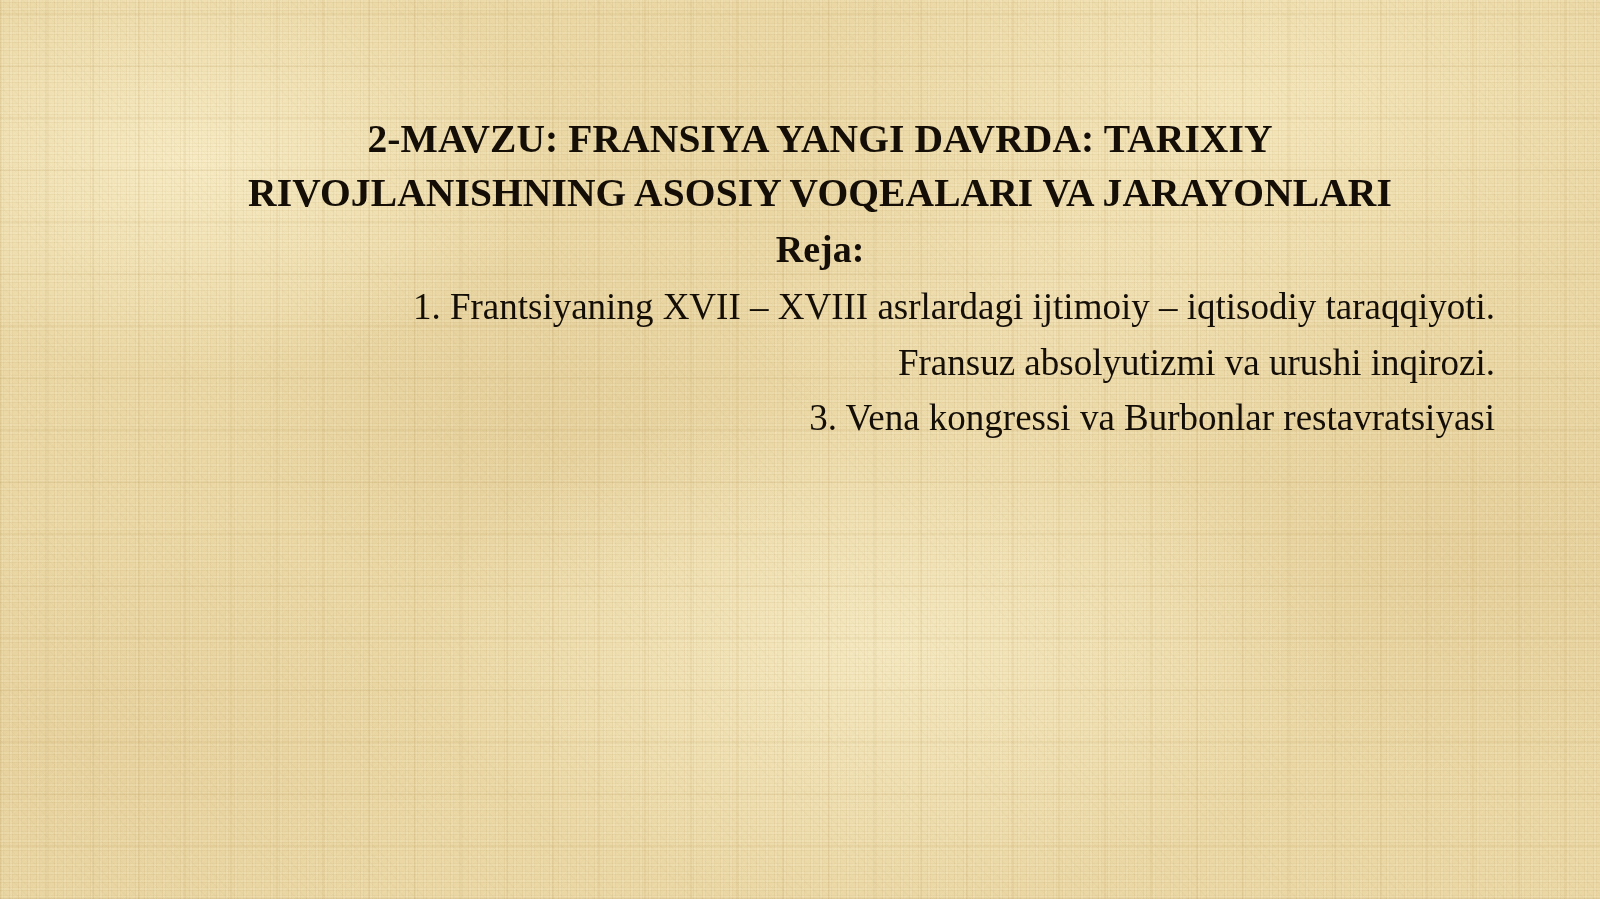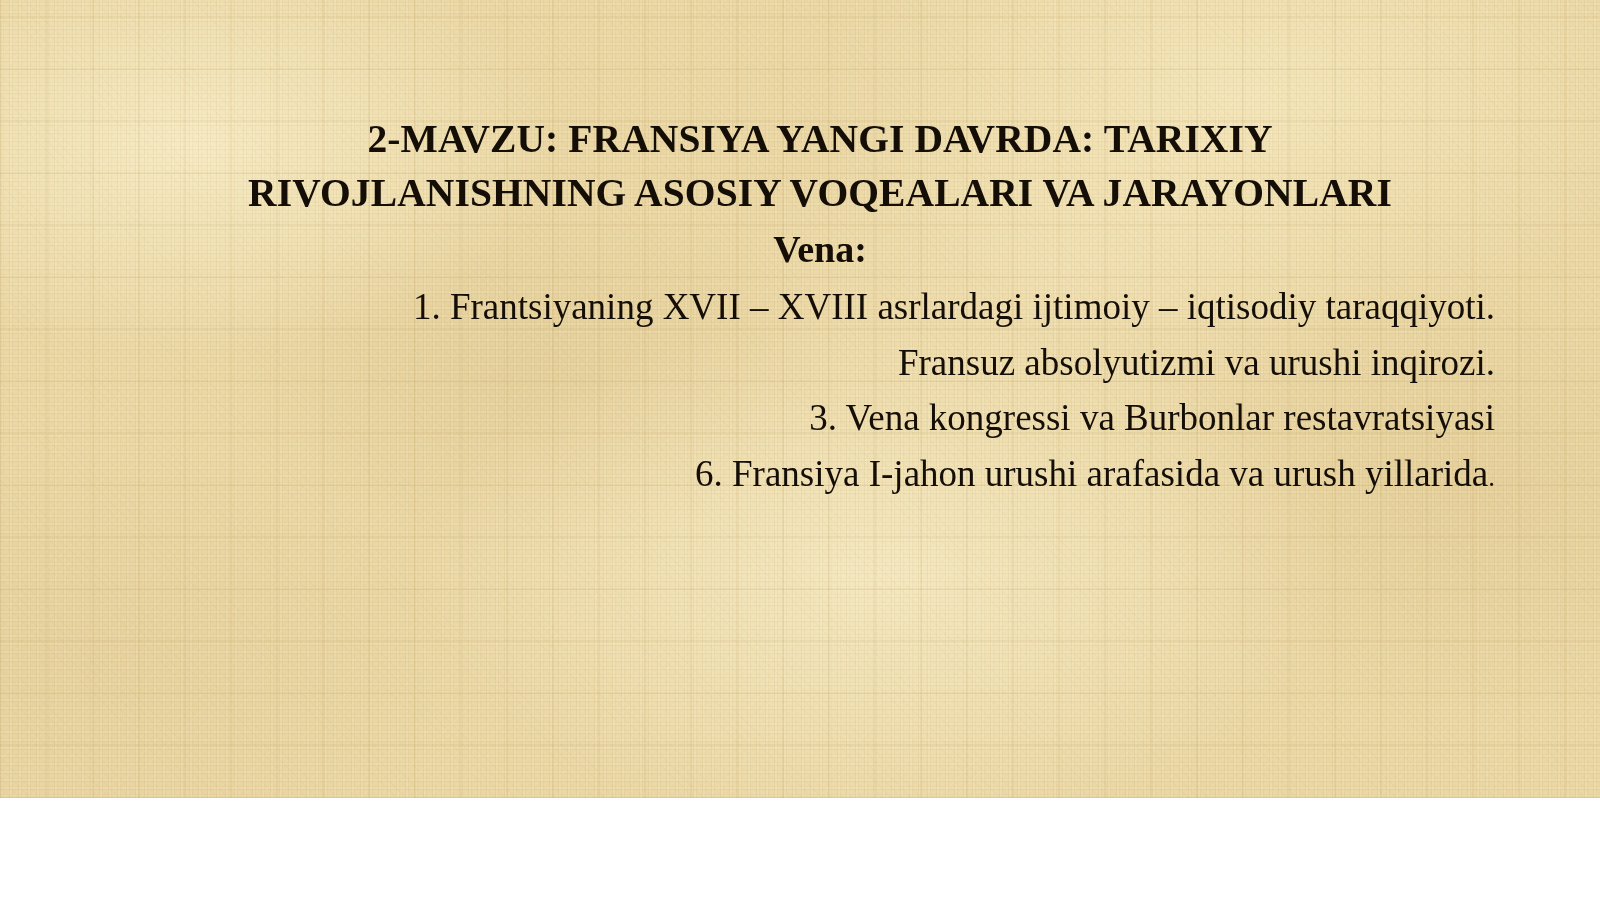--- a/index.html
+++ b/index.html
@@ -5,21 +5,21 @@
 <style>
   html, body {
     margin: 0;
     padding: 0;
     background: #ffffff;
   }
 
   .slide {
     position: relative;
     width: 1600px;
-    height: 798px;
+    height: 899px;
     overflow: hidden;
     box-sizing: border-box;
     
     background-color: #ead7a4;
     font-family: "Liberation Serif", "DejaVu Serif", serif;
     color: #120d06;
   }
 
   
   .tex {
@@ -179,32 +179,29 @@
   <div class="tex tex-hfib"></div>
   <div class="tex tex-band"></div>
   <div class="tex tex-weave"></div>
   <div class="tex tex-vignette"></div>
 
   <div class="content">
 
     <div class="title-block">
       <div class="title-line">2-MAVZU: FRANSIYA YANGI DAVRDA: TARIXIY</div>
       <div class="title-line">RIVOJLANISHNING ASOSIY VOQEALARI VA JARAYONLARI</div>
-      <div class="subtitle">Vena:</div>
+      <div class="subtitle">Reja:</div>
     </div>
 
     <div class="agenda">
       <div class="agenda-line">
         <span>1. Frantsiyaning XVII – XVIII asrlardagi ijtimoiy – iqtisodiy taraqqiyoti.</span>
       </div>
       <div class="agenda-line">
         <span>Fransuz absolyutizmi va urushi inqirozi.</span>
       </div>
       <div class="agenda-line">
         <span>3. Vena kongressi va Burbonlar restavratsiyasi</span>
       </div>
-      <div class="agenda-line">
-        <span>6. Fransiya I-jahon urushi arafasida va urush yillarida</span><span class="tail-period">.</span>
-      </div>
     </div>
 
   </div>
 </div>
 
 </body></html>

